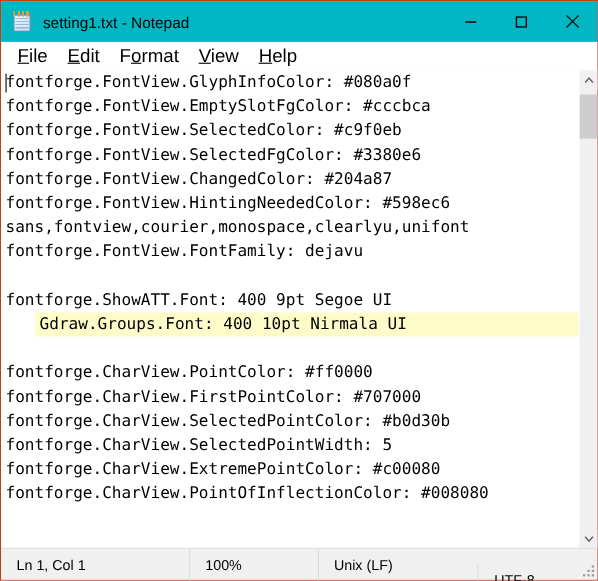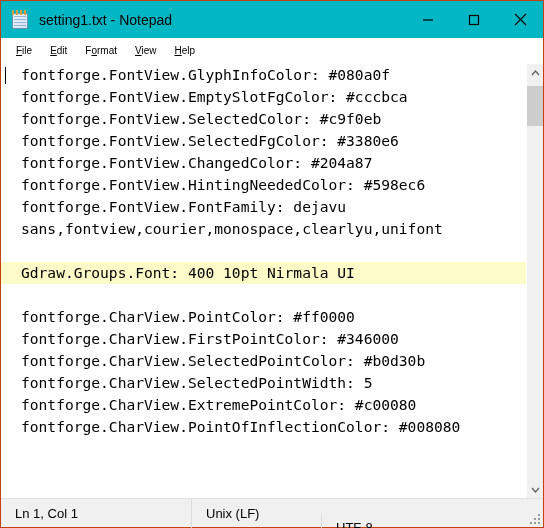--- a/index.html
+++ b/index.html
@@ -72,21 +72,21 @@
   
   #menubar {
     height: 25px;
     background: #ffffff;
     display: flex;
     align-items: center;
     padding-left: 6px;
     flex: 0 0 auto;
   }
   .menu-item {
-    font-size: 10px;
+    font-size: 17px;
     color: #000000;
     padding: 2px 9px 2px 9px;
     white-space: nowrap;
   }
   .menu-item u { text-decoration: underline; }
   
   #editor-wrap {
     flex: 1 1 auto;
     position: relative;
     display: flex;
@@ -101,21 +101,21 @@
     overflow: hidden;
     background: #ffffff;
   }
   .text-line {
     height: 22px;
     line-height: 22px;
     font-family: "DejaVu Sans Mono", "Liberation Mono", monospace;
     font-size: 14.6px;
     color: #000000;
     white-space: pre;
-    padding-left: 20px;
+    padding-left: 4px;
     letter-spacing: 0px;
   }
   .text-line.hl { background: #fdfcc8; }
   #caret {
     position: absolute;
     left: 4px; top: 3px;
     width: 1px; height: 17px;
     background: #000000;
   }
   
@@ -143,20 +143,21 @@
   #statusbar {
     height: 29px;
     flex: 0 0 auto;
     background: #f0f0f0;
     border-top: 1px solid #e2e2e2;
     display: flex;
     align-items: center;
     font-size: 13px;
     color: #000000;
     position: relative;
+    gap: 28px;
   }
   .status-cell {
     height: 29px;
     display: flex;
     align-items: center;
     padding-left: 14px;
     white-space: nowrap;
   }
   .status-cell.sep { border-left: 1px solid #dcdcdc; }
   #cell-ln   { width: 158px; }
@@ -216,27 +217,28 @@
   <div id="editor-wrap">
     <div id="text-area">
       <div id="caret"></div>
 
     <div class="text-line">fontforge.FontView.GlyphInfoColor: #080a0f</div>
         <div class="text-line">fontforge.FontView.EmptySlotFgColor: #cccbca</div>
         <div class="text-line">fontforge.FontView.SelectedColor: #c9f0eb</div>
         <div class="text-line">fontforge.FontView.SelectedFgColor: #3380e6</div>
         <div class="text-line">fontforge.FontView.ChangedColor: #204a87</div>
         <div class="text-line">fontforge.FontView.HintingNeededColor: #598ec6</div>
+        <div class="text-line">sans,fontview,courier,monospace,clearlyu,unifont</div>
         <div class="text-line">fontforge.FontView.FontFamily: dejavu</div>
-        <div class="text-line">sans,fontview,courier,monospace,clearlyu,unifont</div>
         <div class="text-line"></div>
-        <div class="text-line hl" style="background: rgb(253, 252, 200);">Gdraw.Groups.Font: 400 10pt Nirmala UI</div>
+        <div class="text-line">fontforge.ShowATT.Font: 400 9pt Segoe UI</div>
+        <div class="text-line hl" style="background: rgb(253, 252, 200); margin-left: 31px;">Gdraw.Groups.Font: 400 10pt Nirmala UI</div>
         <div class="text-line"></div>
         <div class="text-line">fontforge.CharView.PointColor: #ff0000</div>
-        <div class="text-line">fontforge.CharView.FirstPointColor: #346000</div>
+        <div class="text-line">fontforge.CharView.FirstPointColor: #707000</div>
         <div class="text-line">fontforge.CharView.SelectedPointColor: #b0d30b</div>
         <div class="text-line">fontforge.CharView.SelectedPointWidth: 5</div>
         <div class="text-line">fontforge.CharView.ExtremePointColor: #c00080</div>
         <div class="text-line">fontforge.CharView.PointOfInflectionColor: #008080</div>
       </div>
 
     <div id="scrollbar">
       <div class="sb-arrow top">
         <svg width="9" height="6" viewBox="0 0 9 6">
           <polyline points="1,5 4.5,1 8,5" fill="none" stroke="#606060" stroke-width="1.3"></polyline>
@@ -246,20 +248,21 @@
       <div class="sb-arrow bot">
         <svg width="9" height="6" viewBox="0 0 9 6">
           <polyline points="1,1 4.5,5 8,1" fill="none" stroke="#606060" stroke-width="1.3"></polyline>
         </svg>
       </div>
     </div>
   </div>
 
   <div id="statusbar">
     <div class="status-cell" id="cell-ln">Ln 1, Col 1</div>
+    <div class="status-cell sep" id="cell-zoom">100%</div>
     <div class="status-cell sep" id="cell-eol">Unix (LF)</div>
     <div class="status-cell sep" id="cell-enc">UTF-8</div>
     <div id="grip">
       <i style="right:0px;bottom:0px"></i>
       <i style="right:4px;bottom:0px"></i>
       <i style="right:8px;bottom:0px"></i>
       <i style="right:0px;bottom:4px"></i>
       <i style="right:4px;bottom:4px"></i>
       <i style="right:0px;bottom:8px"></i>
     </div>

